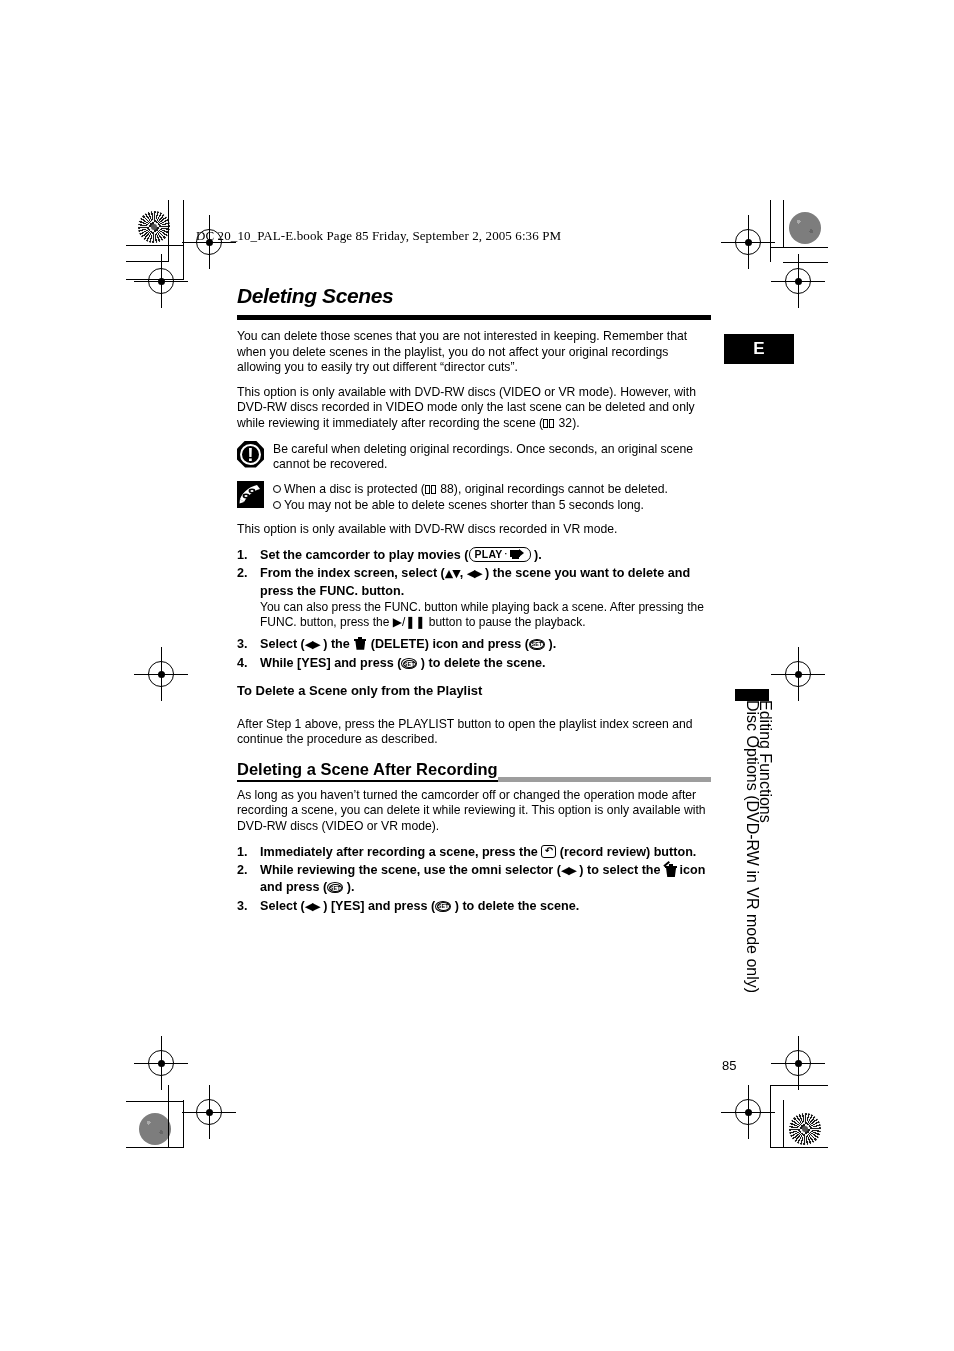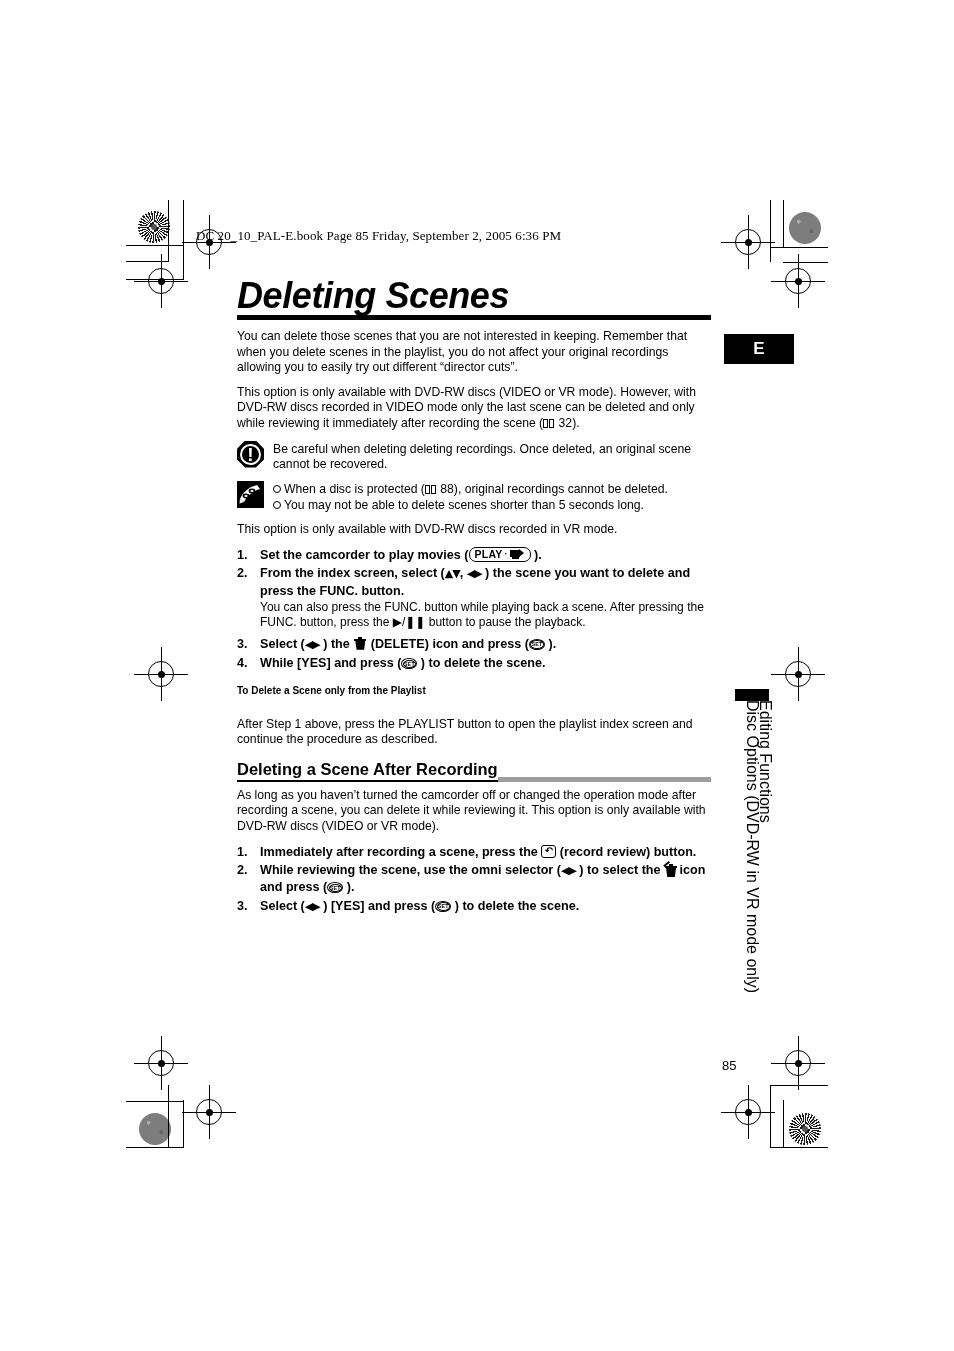--- a/index.html
+++ b/index.html
@@ -38,21 +38,21 @@
     font-family:"Liberation Serif",serif;
     font-size:13px;letter-spacing:.1px;white-space:nowrap;color:#000;
   }
 
   
   .content{position:absolute;left:237px;top:281px;width:474px;}
 
   h1.title{
     font-family:"Liberation Sans",sans-serif;
     font-weight:bold;font-style:italic;
-    font-size:36px;line-height:30px;
+    font-size:21px;line-height:30px;
     margin:0 0 4px 0;letter-spacing:-0.4px;
   }
   .titlerule{height:5px;background:#000;margin:0 0 9px 0;}
 
   p.body{
     font-size:12.2px;line-height:15.6px;
     margin:0 0 9px 0;text-align:left;
   }
   p.body:last-child{margin-bottom:0;}
 
@@ -100,21 +100,21 @@
   ol.steps{margin:3px 0 0 0;padding:0;list-style:none;}
   ol.steps>li{
     position:relative;padding-left:23px;margin:0 0 2px 0;
     font-size:12.6px;font-weight:bold;line-height:16.4px;
   }
   ol.steps>li>.num{position:absolute;left:0;top:0;font-weight:bold;}
   .substep{
     font-weight:normal;font-size:12px;line-height:15.4px;
     margin:1px 0 5px 0;
   }
-  .minihead{font-size:10px;font-weight:bold;line-height:16px;margin:11px 0 0 0;}
+  .minihead{font-size:13px;font-weight:bold;line-height:16px;margin:11px 0 0 0;}
 
   
   .badge-play{
     display:inline-flex;align-items:center;gap:2px;
     border:1.4px solid #000;border-radius:7px;
     padding:0px 5px 0px 5px;font-size:10.5px;font-weight:bold;
     line-height:13px;vertical-align:1px;letter-spacing:.2px;
   }
   .badge-play .dotsep{font-size:9px;line-height:9px;}
   .cam{display:inline-block;width:15px;height:10px;position:relative;vertical-align:-1px;}
@@ -287,21 +287,21 @@
     <p class="body"><span>This option is only available with DVD-RW discs (VIDEO or VR mode). However, with DVD-RW discs recorded in VIDEO mode only the last scene can be deleted and only while reviewing it immediately after recording the scene (</span><span class="bookicon"><span class="l"></span><span class="r"></span></span><span> 32).</span></p>
 
     <div class="callout">
       <div class="icon">
         <div class="ico-warn">
           <div class="oct"></div>
           <div class="ring"></div>
           <div class="mark">!</div>
         </div>
       </div>
-      <div class="txt">Be careful when deleting deleting recordings. Once deleted, an original scene cannot be recovered.</div>
+      <div class="txt">Be careful when deleting original recordings. Once seconds, an original scene cannot be recovered.</div>
     </div>
 
     <div class="callout">
       <div class="icon">
         <div class="ico-note">
           <svg width="27" height="27" viewBox="0 0 27 27" aria-hidden="true">
             <rect x="0" y="0" width="27" height="27" fill="#000"></rect>
             <path d="M3 18 C6 11, 12 6, 20 4 L23 8 C16 10, 10 15, 7 21 Z" fill="#fff"></path>
             <path d="M3 18 L7 21 L2.5 22.5 Z" fill="#fff"></path>
             <ellipse cx="9" cy="15" rx="3.4" ry="2.4" fill="#000"></ellipse>

